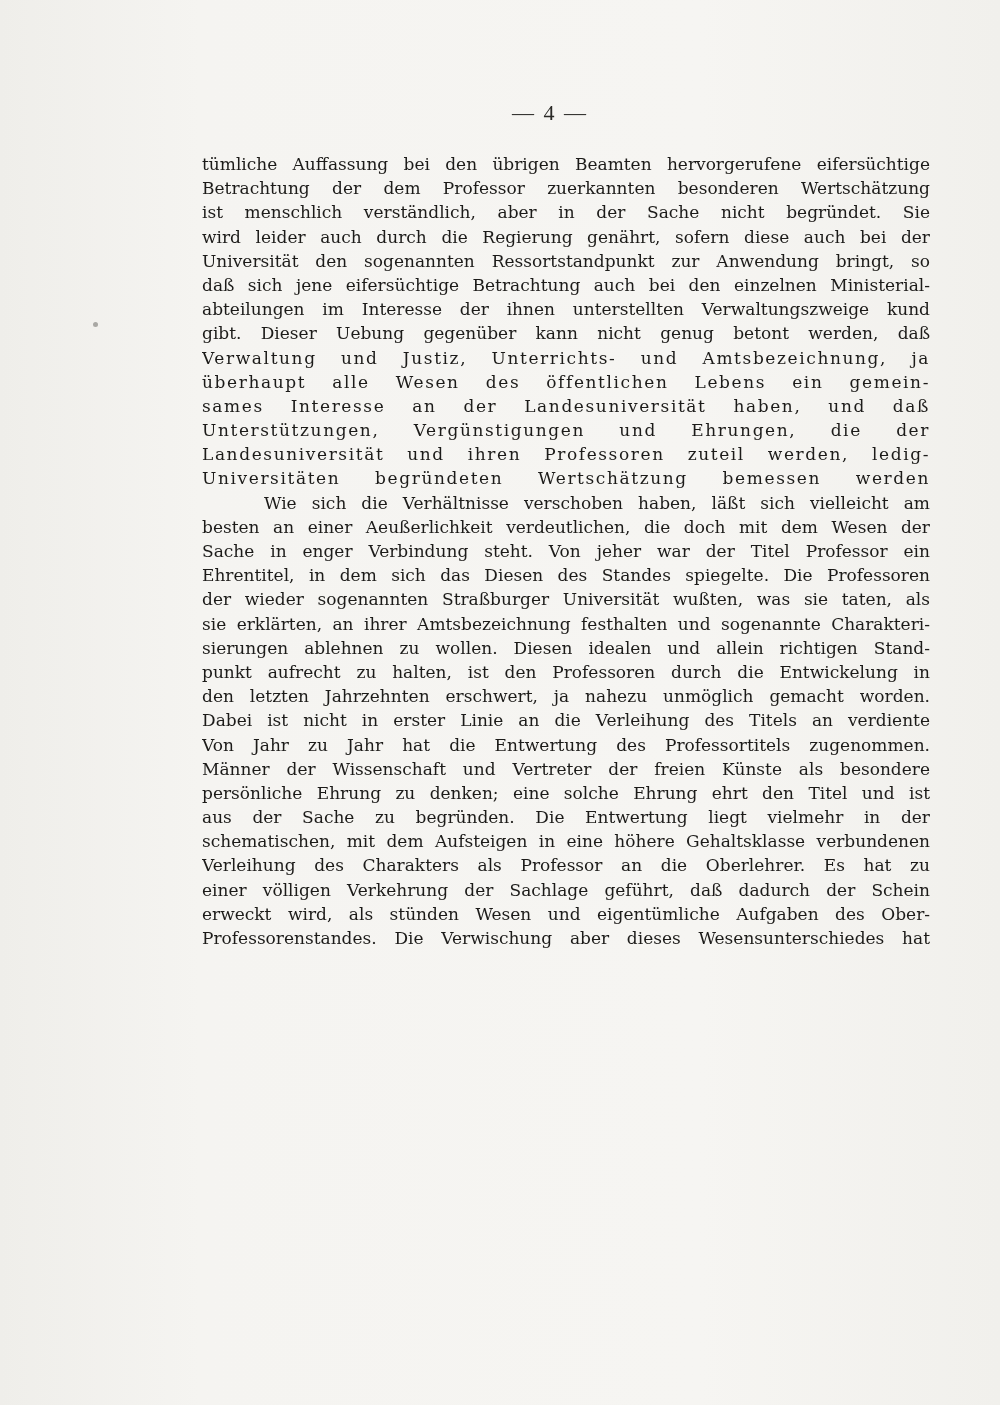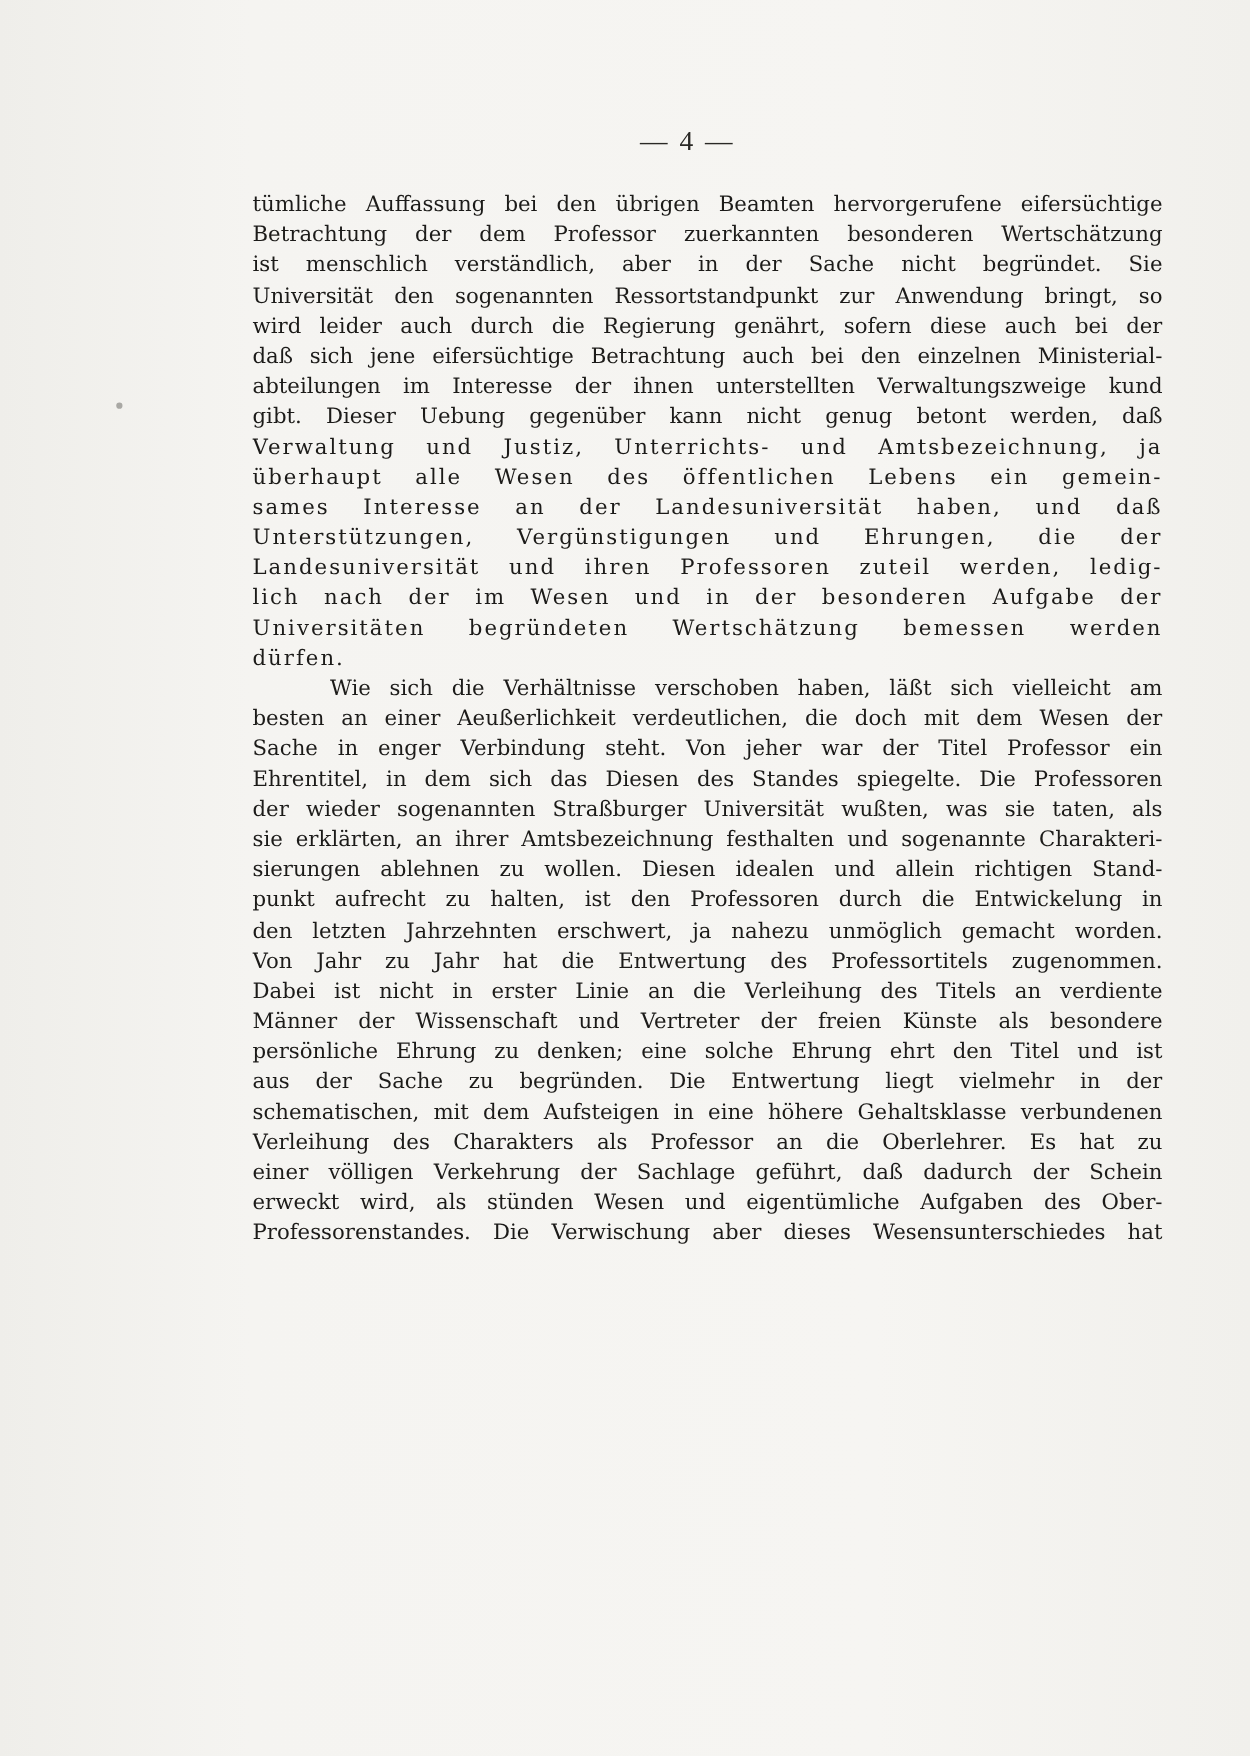--- a/index.html
+++ b/index.html
@@ -67,45 +67,43 @@
 <body>
 
 <div class="page-number">— 4 —</div>
 <div class="speck"></div>
 
 <div class="text-block">
 
   <span class="line">tümliche Auffassung bei den übrigen Beamten hervorgerufene eifersüchtige</span>
   <span class="line">Betrachtung der dem Professor zuerkannten besonderen Wertschätzung</span>
   <span class="line">ist menschlich verständlich, aber in der Sache nicht begründet. Sie</span>
+  <span class="line">wird leider auch durch die Regierung genährt, sofern diese auch bei der</span>
   <span class="line">Universität den sogenannten Ressortstandpunkt zur Anwendung bringt, so</span>
-  <span class="line">wird leider auch durch die Regierung genährt, sofern diese auch bei der</span>
   <span class="line">daß sich jene eifersüchtige Betrachtung auch bei den einzelnen Ministerial-</span>
   <span class="line">abteilungen im Interesse der ihnen unterstellten Verwaltungszweige kund</span>
   <span class="line">gibt. Dieser Uebung gegenüber kann nicht genug betont werden, daß</span>
   <span class="line spaced">Verwaltung und Justiz, Unterrichts- und Amtsbezeichnung, ja</span>
   <span class="line spaced">überhaupt alle Wesen des öffentlichen Lebens ein gemein-</span>
   <span class="line spaced">sames Interesse an der Landesuniversität haben, und daß</span>
   <span class="line spaced">Unterstützungen, Vergünstigungen und Ehrungen, die der</span>
   <span class="line spaced">Landesuniversität und ihren Professoren zuteil werden, ledig-</span>
-  <span class="line spaced">lich nach der im Wesen und in der besonderen Aufgabe der</span>
   <span class="line spaced">Universitäten begründeten Wertschätzung bemessen werden</span>
-  <span class="line spaced last">dürfen.</span>
 
   <span class="line indent">Wie sich die Verhältnisse verschoben haben, läßt sich vielleicht am</span>
   <span class="line">besten an einer Aeußerlichkeit verdeutlichen, die doch mit dem Wesen der</span>
   <span class="line">Sache in enger Verbindung steht. Von jeher war der Titel Professor ein</span>
   <span class="line">Ehrentitel, in dem sich das Diesen des Standes spiegelte. Die Professoren</span>
   <span class="line">der wieder sogenannten Straßburger Universität wußten, was sie taten, als</span>
   <span class="line">sie erklärten, an ihrer Amtsbezeichnung festhalten und sogenannte Charakteri-</span>
   <span class="line">sierungen ablehnen zu wollen. Diesen idealen und allein richtigen Stand-</span>
   <span class="line">punkt aufrecht zu halten, ist den Professoren durch die Entwickelung in</span>
   <span class="line">den letzten Jahrzehnten erschwert, ja nahezu unmöglich gemacht worden.</span>
+  <span class="line">Dabei ist nicht in erster Linie an die Verleihung des Titels an verdiente</span>
   <span class="line">Von Jahr zu Jahr hat die Entwertung des Professortitels zugenommen.</span>
-  <span class="line">Dabei ist nicht in erster Linie an die Verleihung des Titels an verdiente</span>
   <span class="line">Männer der Wissenschaft und Vertreter der freien Künste als besondere</span>
   <span class="line">persönliche Ehrung zu denken; eine solche Ehrung ehrt den Titel und ist</span>
   <span class="line">aus der Sache zu begründen. Die Entwertung liegt vielmehr in der</span>
   <span class="line">schematischen, mit dem Aufsteigen in eine höhere Gehaltsklasse verbundenen</span>
   <span class="line">Verleihung des Charakters als Professor an die Oberlehrer. Es hat zu</span>
   <span class="line">einer völligen Verkehrung der Sachlage geführt, daß dadurch der Schein</span>
   <span class="line">erweckt wird, als stünden Wesen und eigentümliche Aufgaben des Ober-</span>
   <span class="line">Professorenstandes. Die Verwischung aber dieses Wesensunterschiedes hat</span>
 </div>
 

